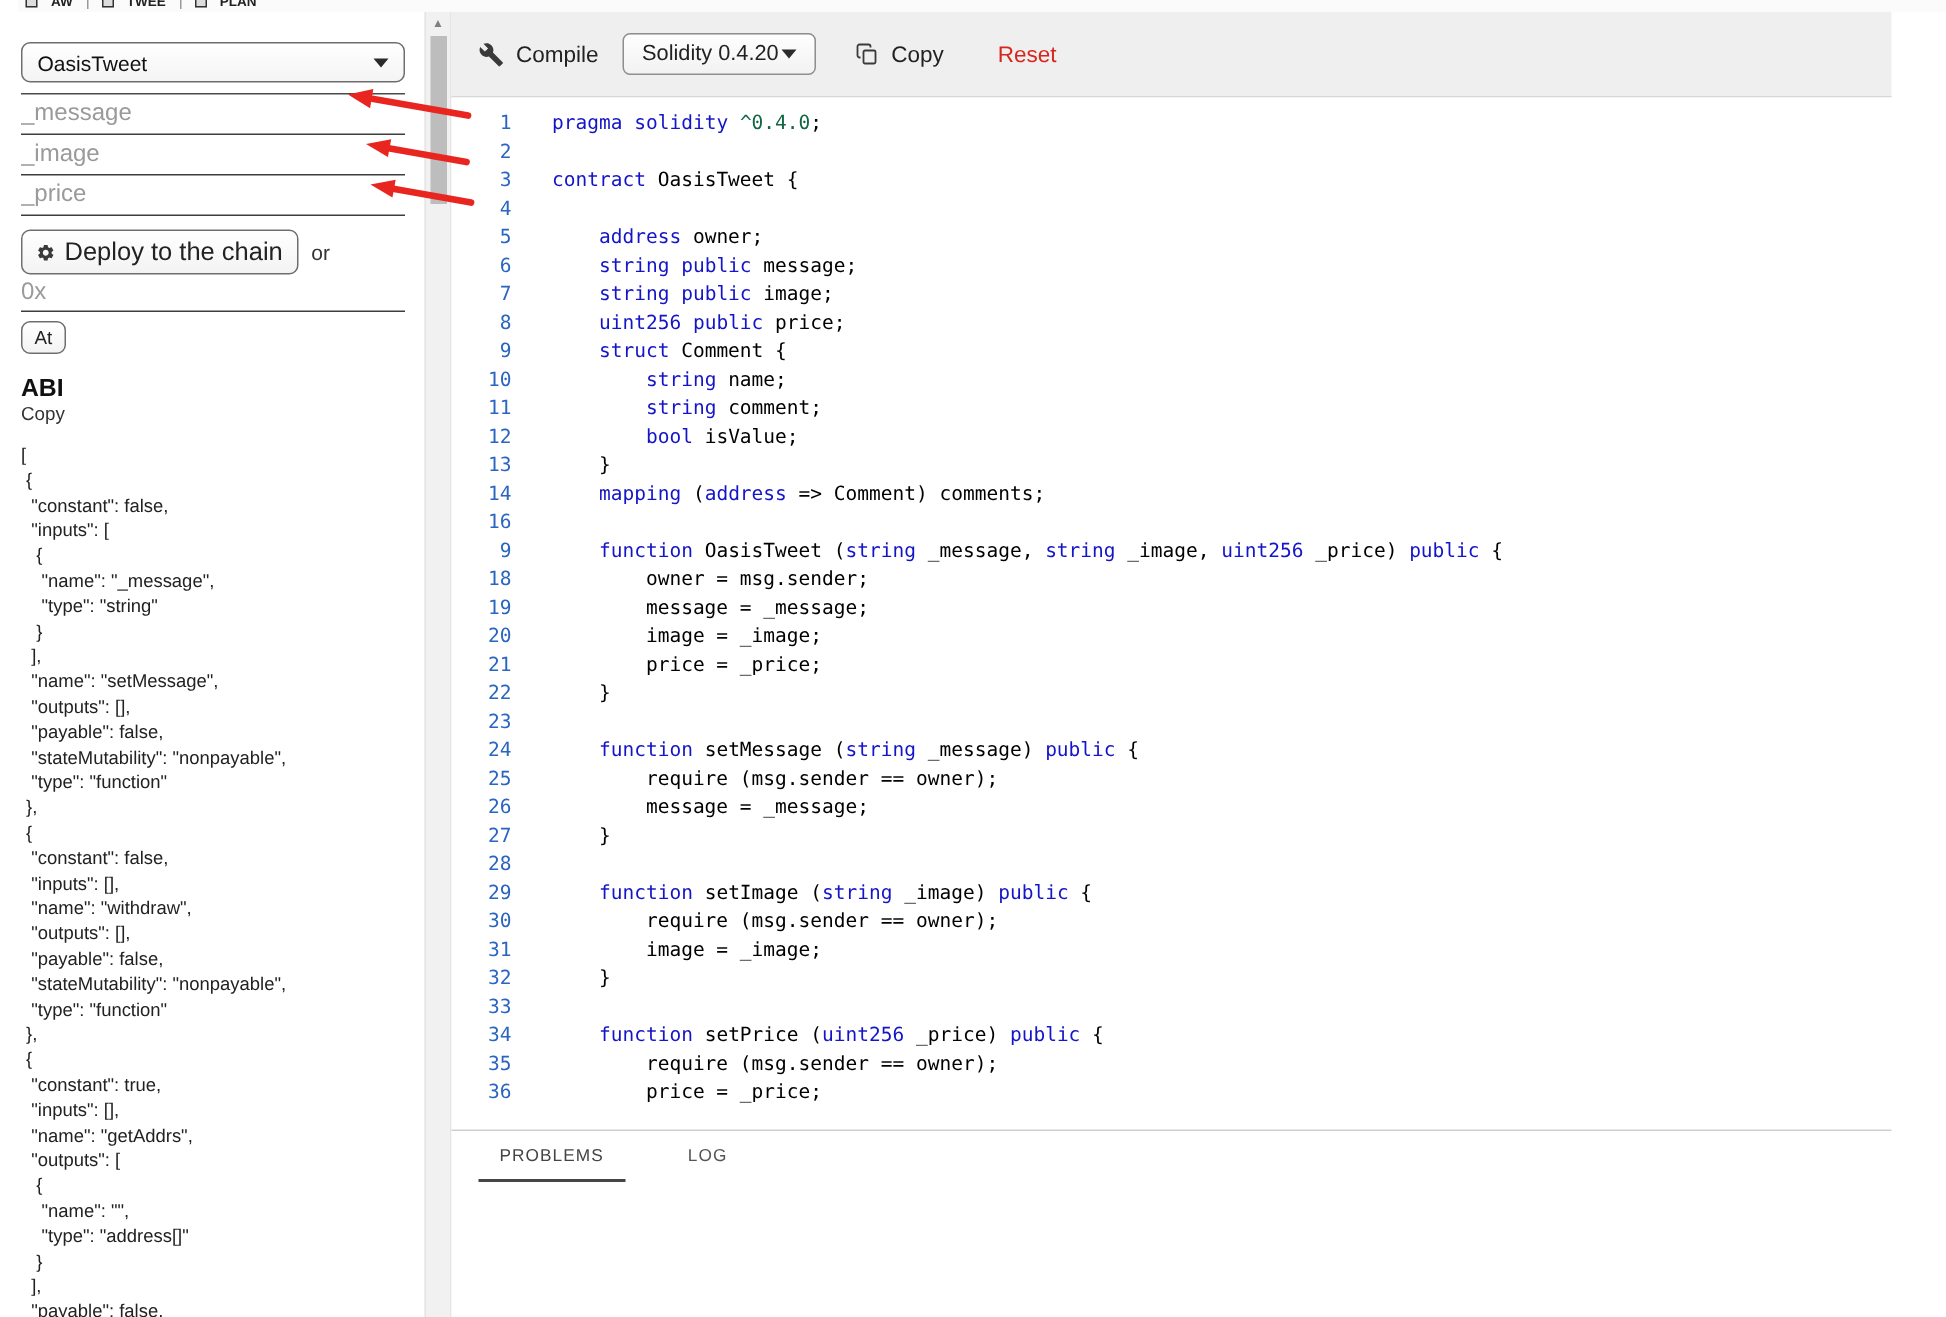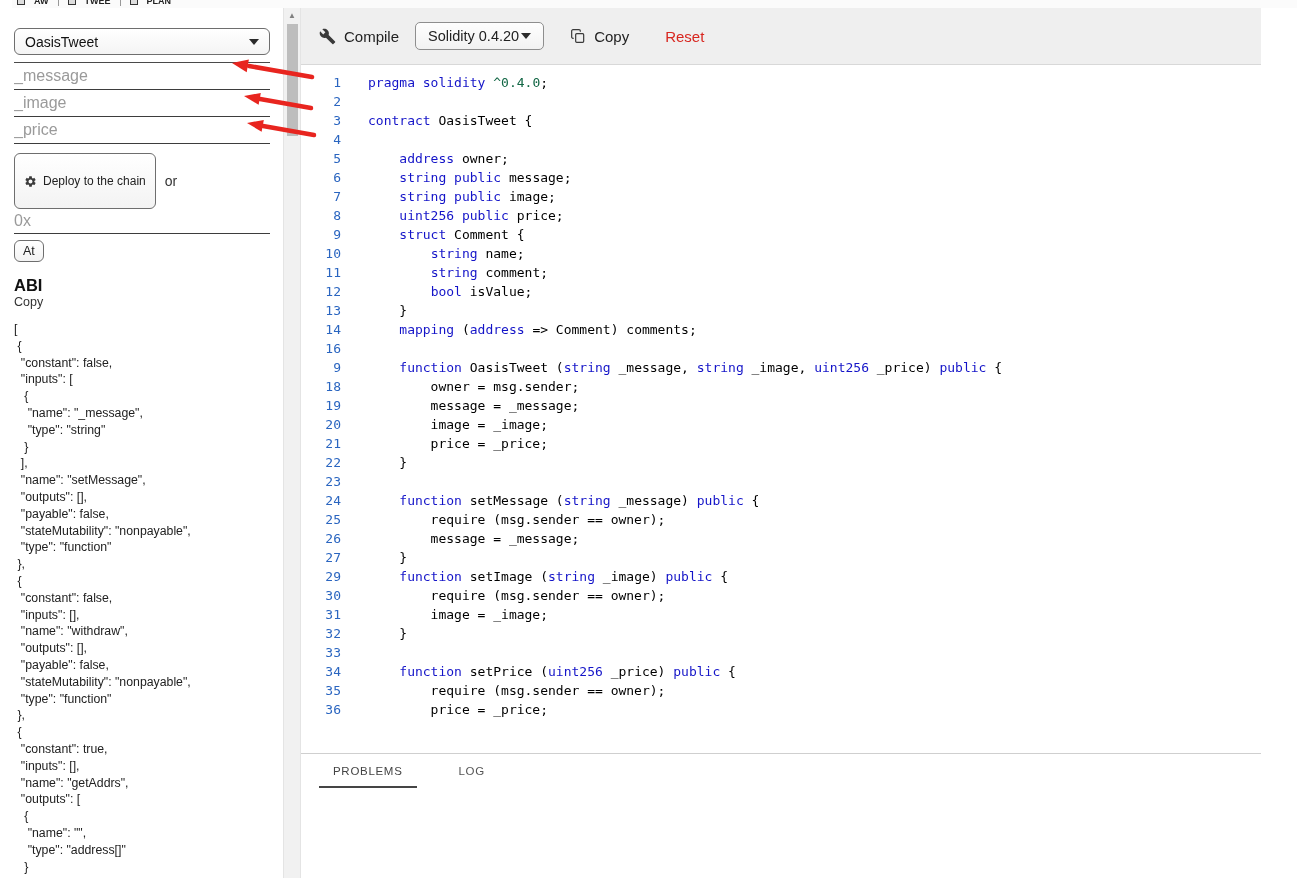--- a/index.html
+++ b/index.html
@@ -21,21 +21,21 @@
   .contract-select { margin-top: 20px; height: 27px; border: 1px solid #6e6e6e; border-radius: 6px;
     display: flex; align-items: center; justify-content: space-between; padding: 0 10px;
     font-size: 14px; color: #111; background: linear-gradient(#fff, #f4f4f4); cursor: pointer; }
   .sb-hr { border: none; border-top: 1px solid #4a4a4a; margin-top: 7px; }
   .sb-field { display: block; width: 100%; height: 27px; border: none; border-bottom: 1.5px solid #3d3d3d;
     font-size: 16px; color: #444; background: transparent; outline: none; border-radius: 0;
     font-family: "Liberation Sans", sans-serif; }
   .sb-field::placeholder { color: #9a9a9a; }
   .deploy-row { margin-top: 9px; display: flex; align-items: center; gap: 9px; }
   .deploy-btn { display: flex; align-items: center; gap: 6px; border: 1px solid #6e6e6e; border-radius: 6px;
-    background: linear-gradient(#fff, #f3f3f3); padding: 20px 9px; font-size: 12px; color: #222; cursor: pointer; }
+    background: linear-gradient(#fff, #f3f3f3); padding: 4px 9px; font-size: 17px; color: #222; cursor: pointer; }
   .or { font-size: 14px; color: #333; }
   .at-btn { margin-top: 6px; border: 1px solid #6e6e6e; border-radius: 6px;
     background: linear-gradient(#fff, #f3f3f3); padding: 3px 8px; font-size: 12.5px; color: #222; cursor: pointer; }
   .abi-head { margin-top: 14px; display: flex; align-items: baseline; justify-content: space-between; flex-direction: column; }
   .abi-title { font-size: 16.5px; font-weight: bold; color: #111; }
   .abi-copy { font-size: 12.5px; color: #333; cursor: pointer; }
   .abi-json { margin-top: 12px; font-size: 12.3px; line-height: 16.8px; color: #222; white-space: pre; }
 
   
   .vscroll { position: absolute; left: 283px; top: 8px; width: 18px; height: 870px;
@@ -206,20 +206,21 @@
         <div class="code-line"><span class="ln">18</span><span class="code">        owner = msg.sender;</span></div>
         <div class="code-line"><span class="ln">19</span><span class="code">        message = _message;</span></div>
         <div class="code-line"><span class="ln">20</span><span class="code">        image = _image;</span></div>
         <div class="code-line"><span class="ln">21</span><span class="code">        price = _price;</span></div>
         <div class="code-line"><span class="ln">22</span><span class="code">    }</span></div>
         <div class="code-line"><span class="ln">23</span><span class="code"></span></div>
         <div class="code-line"><span class="ln">24</span><span class="code">    <span class="kw">function</span> setMessage (<span class="kw">string</span> _message) <span class="kw">public</span> {</span></div>
         <div class="code-line"><span class="ln">25</span><span class="code">        require (msg.sender == owner);</span></div>
         <div class="code-line"><span class="ln">26</span><span class="code">        message = _message;</span></div>
         <div class="code-line"><span class="ln">27</span><span class="code">    }</span></div>
+        <div class="code-line"><span class="ln">28</span><span class="code"></span></div>
         <div class="code-line"><span class="ln">29</span><span class="code">    <span class="kw">function</span> setImage (<span class="kw">string</span> _image) <span class="kw">public</span> {</span></div>
         <div class="code-line"><span class="ln">30</span><span class="code">        require (msg.sender == owner);</span></div>
         <div class="code-line"><span class="ln">31</span><span class="code">        image = _image;</span></div>
         <div class="code-line"><span class="ln">32</span><span class="code">    }</span></div>
         <div class="code-line"><span class="ln">33</span><span class="code"></span></div>
         <div class="code-line"><span class="ln">34</span><span class="code">    <span class="kw">function</span> setPrice (<span class="kw">uint256</span> _price) <span class="kw">public</span> {</span></div>
         <div class="code-line"><span class="ln">35</span><span class="code">        require (msg.sender == owner);</span></div>
         <div class="code-line"><span class="ln">36</span><span class="code">        price = _price;</span></div>
       </div>
 

